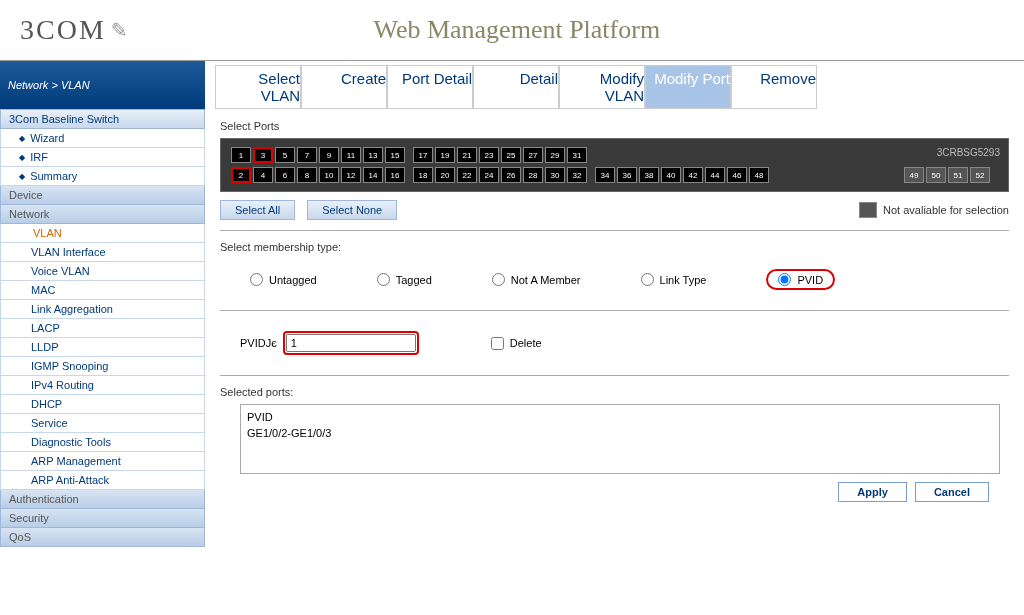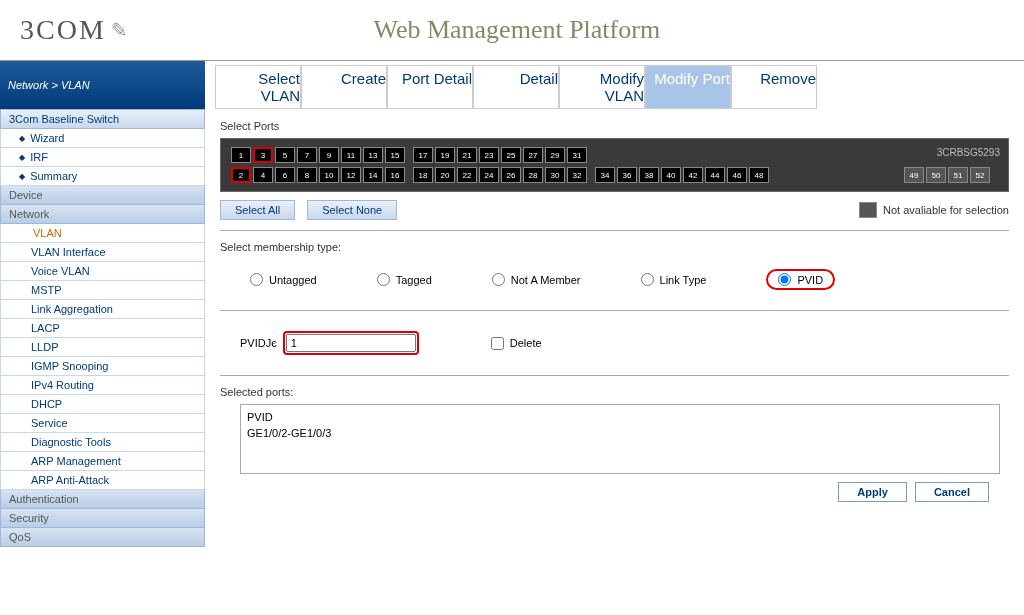--- a/index.html
+++ b/index.html
@@ -65,21 +65,21 @@
         <div class="side-item"><span class="diamond">◆</span>Wizard</div>
         <div class="side-item"><span class="diamond">◆</span>IRF</div>
         <div class="side-item"><span class="diamond">◆</span>Summary</div>
       </div>
     <div id="groups">
         <div class="side-group">Device</div>
         <div class="side-group">Network</div>
         <div class="side-item sub active">VLAN</div>
         <div class="side-item sub">VLAN Interface</div>
         <div class="side-item sub">Voice VLAN</div>
-        <div class="side-item sub">MSTP</div>
+        <div class="side-item sub">MAC</div>
         <div class="side-item sub">Link Aggregation</div>
         <div class="side-item sub">LACP</div>
         <div class="side-item sub">LLDP</div>
         <div class="side-item sub">IGMP Snooping</div>
         <div class="side-item sub">IPv4 Routing</div>
         <div class="side-item sub">DHCP</div>
         <div class="side-item sub">Service</div>
         <div class="side-item sub">Diagnostic Tools</div>
         <div class="side-item sub">ARP Management</div>
         <div class="side-item sub">ARP Anti-Attack</div>

